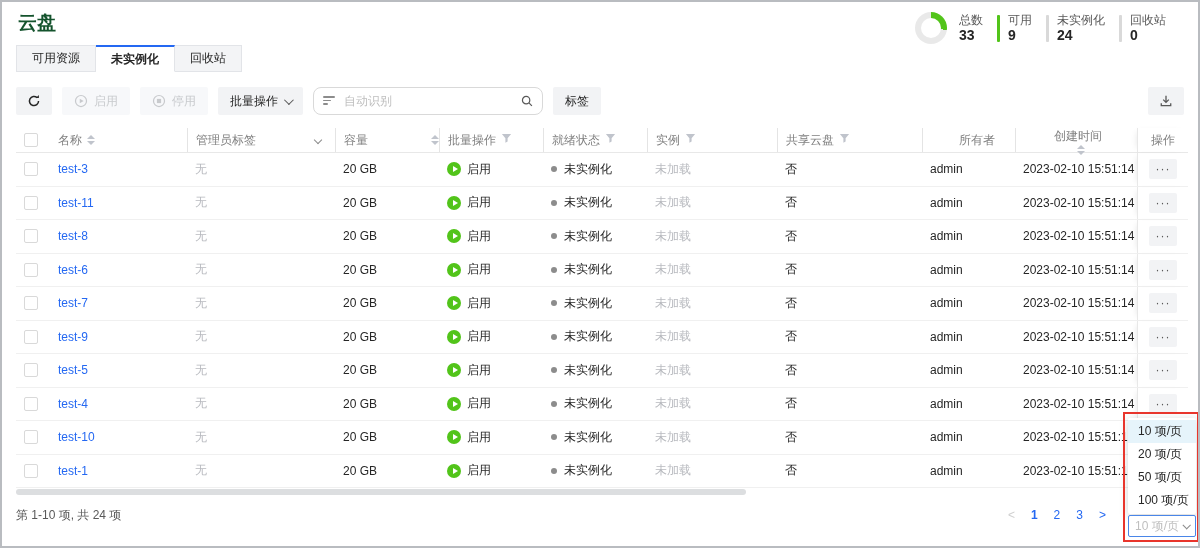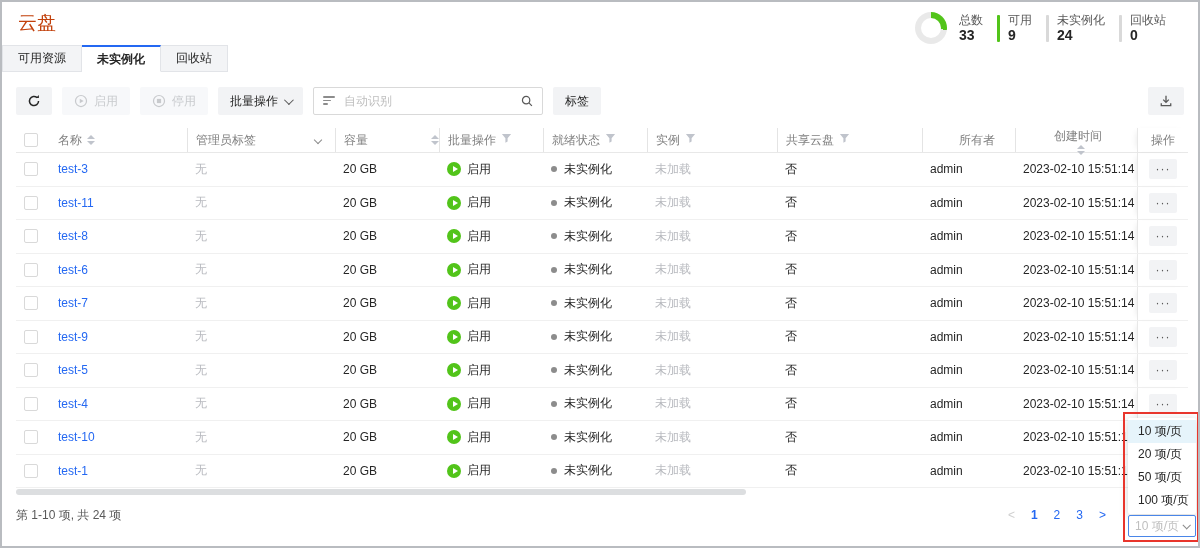--- a/index.html
+++ b/index.html
@@ -3,57 +3,57 @@
 <meta charset="utf-8">
 <style>
   * { margin:0; padding:0; box-sizing:border-box; }
   html,body { background:#fff; }
   body { font-family:"Liberation Sans","DejaVu Sans",sans-serif; }
   .page { position:relative; width:1200px; height:548px; background:#fff;
           border:2px solid #b9bcc0; overflow:hidden; }
 
   
   .hdr { position:relative; padding:8px 16px 0 16px; }
-  .title { font-size:19px; font-weight:normal; color:#c2410c; line-height:26px; }
+  .title { font-size:19px; font-weight:bold; color:#14532d; line-height:26px; }
   .subtitle { margin-top:3px; font-size:12px; color:#595959; line-height:17px; }
   .learn-more { color:#2468f2; font-weight:bold; text-decoration:none; cursor:pointer; }
 
   .stats { position:absolute; right:18px; top:10px; display:flex; align-items:center; }
   .donut { width:32px; height:32px; border-radius:50%;
            background:conic-gradient(#52c41a 0 27%, #e9e9e9 27% 100%);
            position:relative; margin-right:12px; }
   .donut::after { content:""; position:absolute; left:6px; top:6px; width:20px; height:20px;
                   border-radius:50%; background:#fff; }
   .stat { display:flex; align-items:center; margin-right:14px; }
   .stat-bar { width:3px; height:27px; border-radius:1px; margin-right:8px; }
   .stat-bar.green { background:#52c41a; }
   .stat-bar.gray { background:#d9d9d9; }
   .stat-label { font-size:12px; color:#595959; line-height:14px; }
   .stat-value { font-size:14px; font-weight:bold; color:#262626; line-height:16px; }
 
   
-  .tabs { display:flex; margin:9px 0 0 0;font-family:Liberation Mono, monospace; }
+  .tabs { display:flex; margin:9px 0 0 14px;font-family:Liberation Mono, monospace; }
   .tab { height:27px; padding:0 15px; display:flex; align-items:center; font-size:12px;
          color:#262626; background:#f3f4f6; border:1px solid #e2e4e8; border-left-width:0;
          cursor:pointer; }
   .tab:first-child { border-left-width:1px; }
   .tab.active { background:#fff; border-top:2px solid #2468f2; border-bottom-color:#fff;
                 font-weight:bold; }
 
   
   .toolbar { display:flex; align-items:center; margin:15px 14px 0 14px; height:28px; }
   .tbtn { height:28px; display:flex; align-items:center; gap:6px; padding:0 12px;
           background:#f2f3f5; border:none; border-radius:2px; font-size:12px; color:#262626;
           margin-right:10px; cursor:pointer; font-family:inherit; }
   .tbtn.disabled { background:#f7f8fa; color:#c8cacd; cursor:default; }
   .tbtn.icon-only { width:36px; padding:0; justify-content:center; }
   .chev { display:inline-block; width:7px; height:7px; border-right:1.5px solid #595959;
           border-bottom:1.5px solid #595959; transform:rotate(45deg) translateY(-2px); }
   .search-box { position:relative; width:230px; height:28px; margin-right:10px; }
-  .search-box input { width:100%; height:100%; border:1px solid #d9d9d9; border-radius:2px;
+  .search-box input { width:100%; height:100%; border:1px solid #d9d9d9; border-radius:8px;
           padding:0 30px 0 30px; font-size:12px; color:#262626; outline:none; font-family:inherit; }
   .search-box input::placeholder { color:#bfbfbf; }
   .flt-lines { position:absolute; left:10px; top:9px; width:12px; height:10px; }
   .flt-lines i { display:block; height:1.5px; background:#8c8c8c; margin-bottom:2px; border-radius:1px; }
   .flt-lines i:nth-child(1){width:12px;} .flt-lines i:nth-child(2){width:8px;} .flt-lines i:nth-child(3){width:5px;}
   .mag { position:absolute; right:9px; top:7px; width:14px; height:14px; cursor:pointer; }
   .spacer { flex:1; }
   .export-btn { margin-right:0; }
 
   

